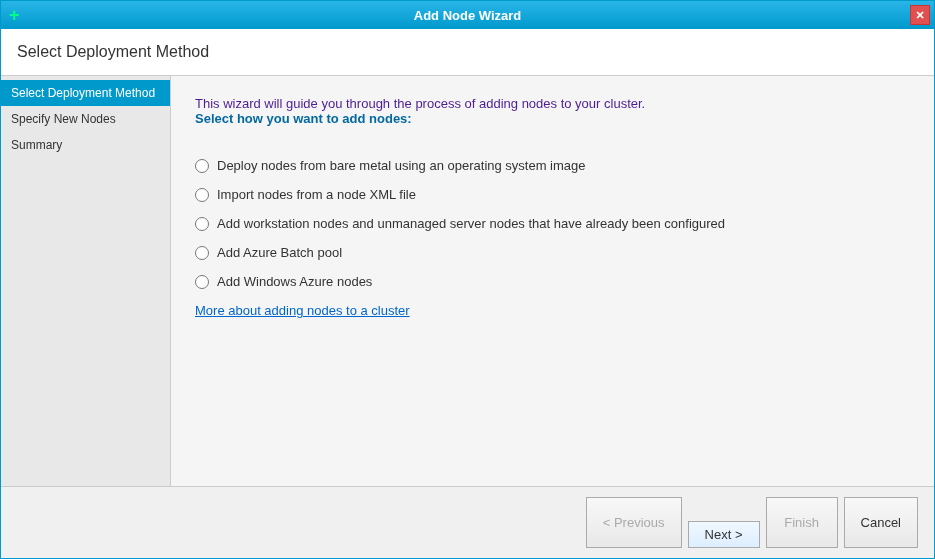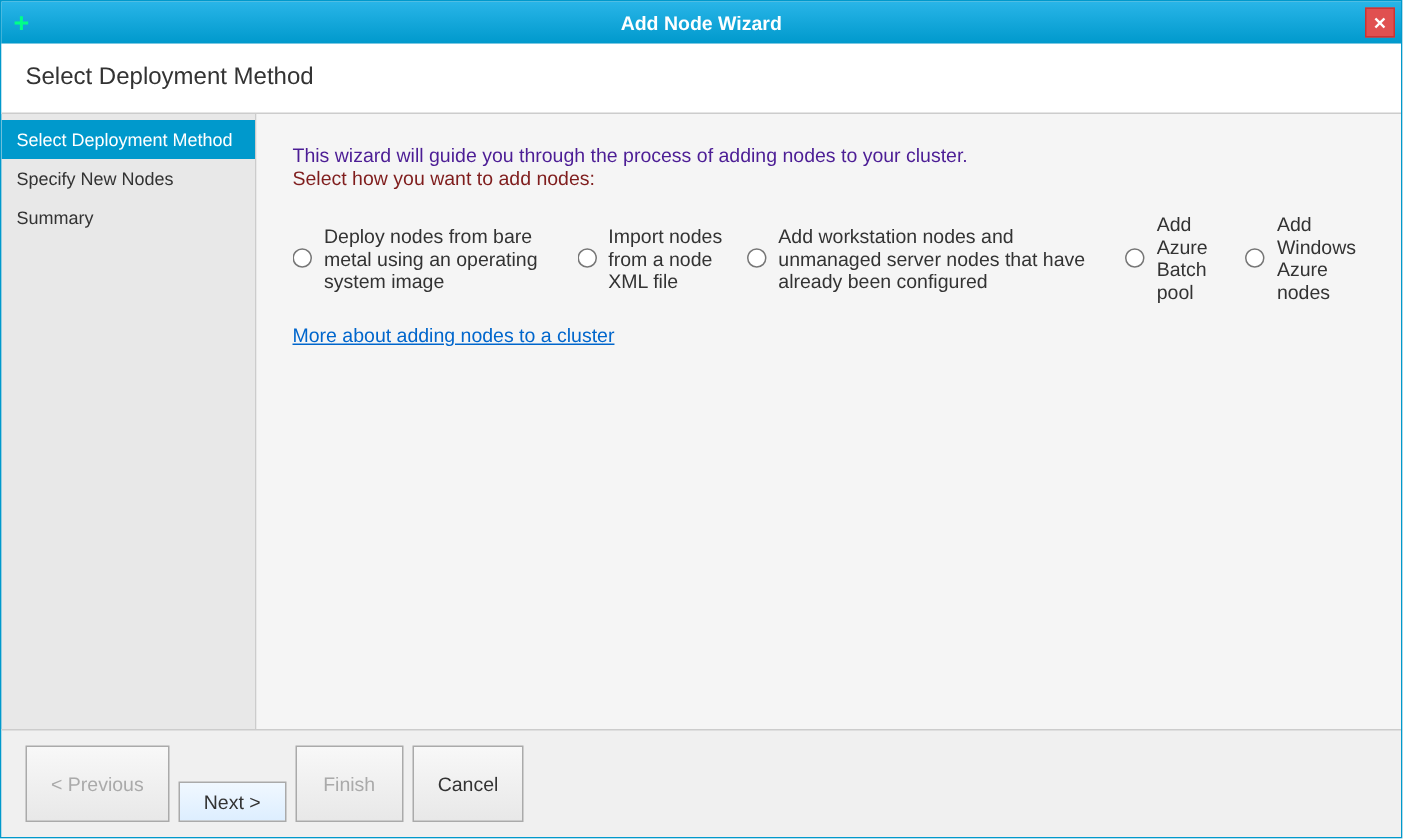--- a/index.html
+++ b/index.html
@@ -110,28 +110,29 @@
       padding: 20px 24px;
       overflow-y: auto;
     }
 
     .intro-text {
       color: #4c1d95;
       font-size: 13px;
     }
 
     .select-label {
-      margin-bottom: 16px;
-      color: #7f1d1d;
-      font-size: 13px;
+      margin-bottom: 32px;
+      color: #0369a1;
+      font-size: 13px;
+      font-weight: bold;
     }
 
     .radio-group {
       display: flex;
-      flex-direction: row;
+      flex-direction: column;
       gap: 14px;
     }
 
     .radio-option {
       display: flex;
       align-items: center;
       gap: 8px;
       font-size: 13px;
       color: #333;
       cursor: pointer;
@@ -153,20 +154,21 @@
       text-decoration: underline;
       cursor: pointer;
       font-size: 13px;
     }
 
     .footer {
       background: #f0f0f0;
       border-top: 1px solid #ccc;
       padding: 10px 16px;
       display: flex;
+      justify-content: flex-end;
       gap: 6px;
       flex-shrink: 0;
     }
 
     .btn {
       padding: 5px 16px;
       font-size: 13px;
       border: 1px solid #aaa;
       background: linear-gradient(to bottom, #f8f8f8, #e8e8e8);
       color: #333;

